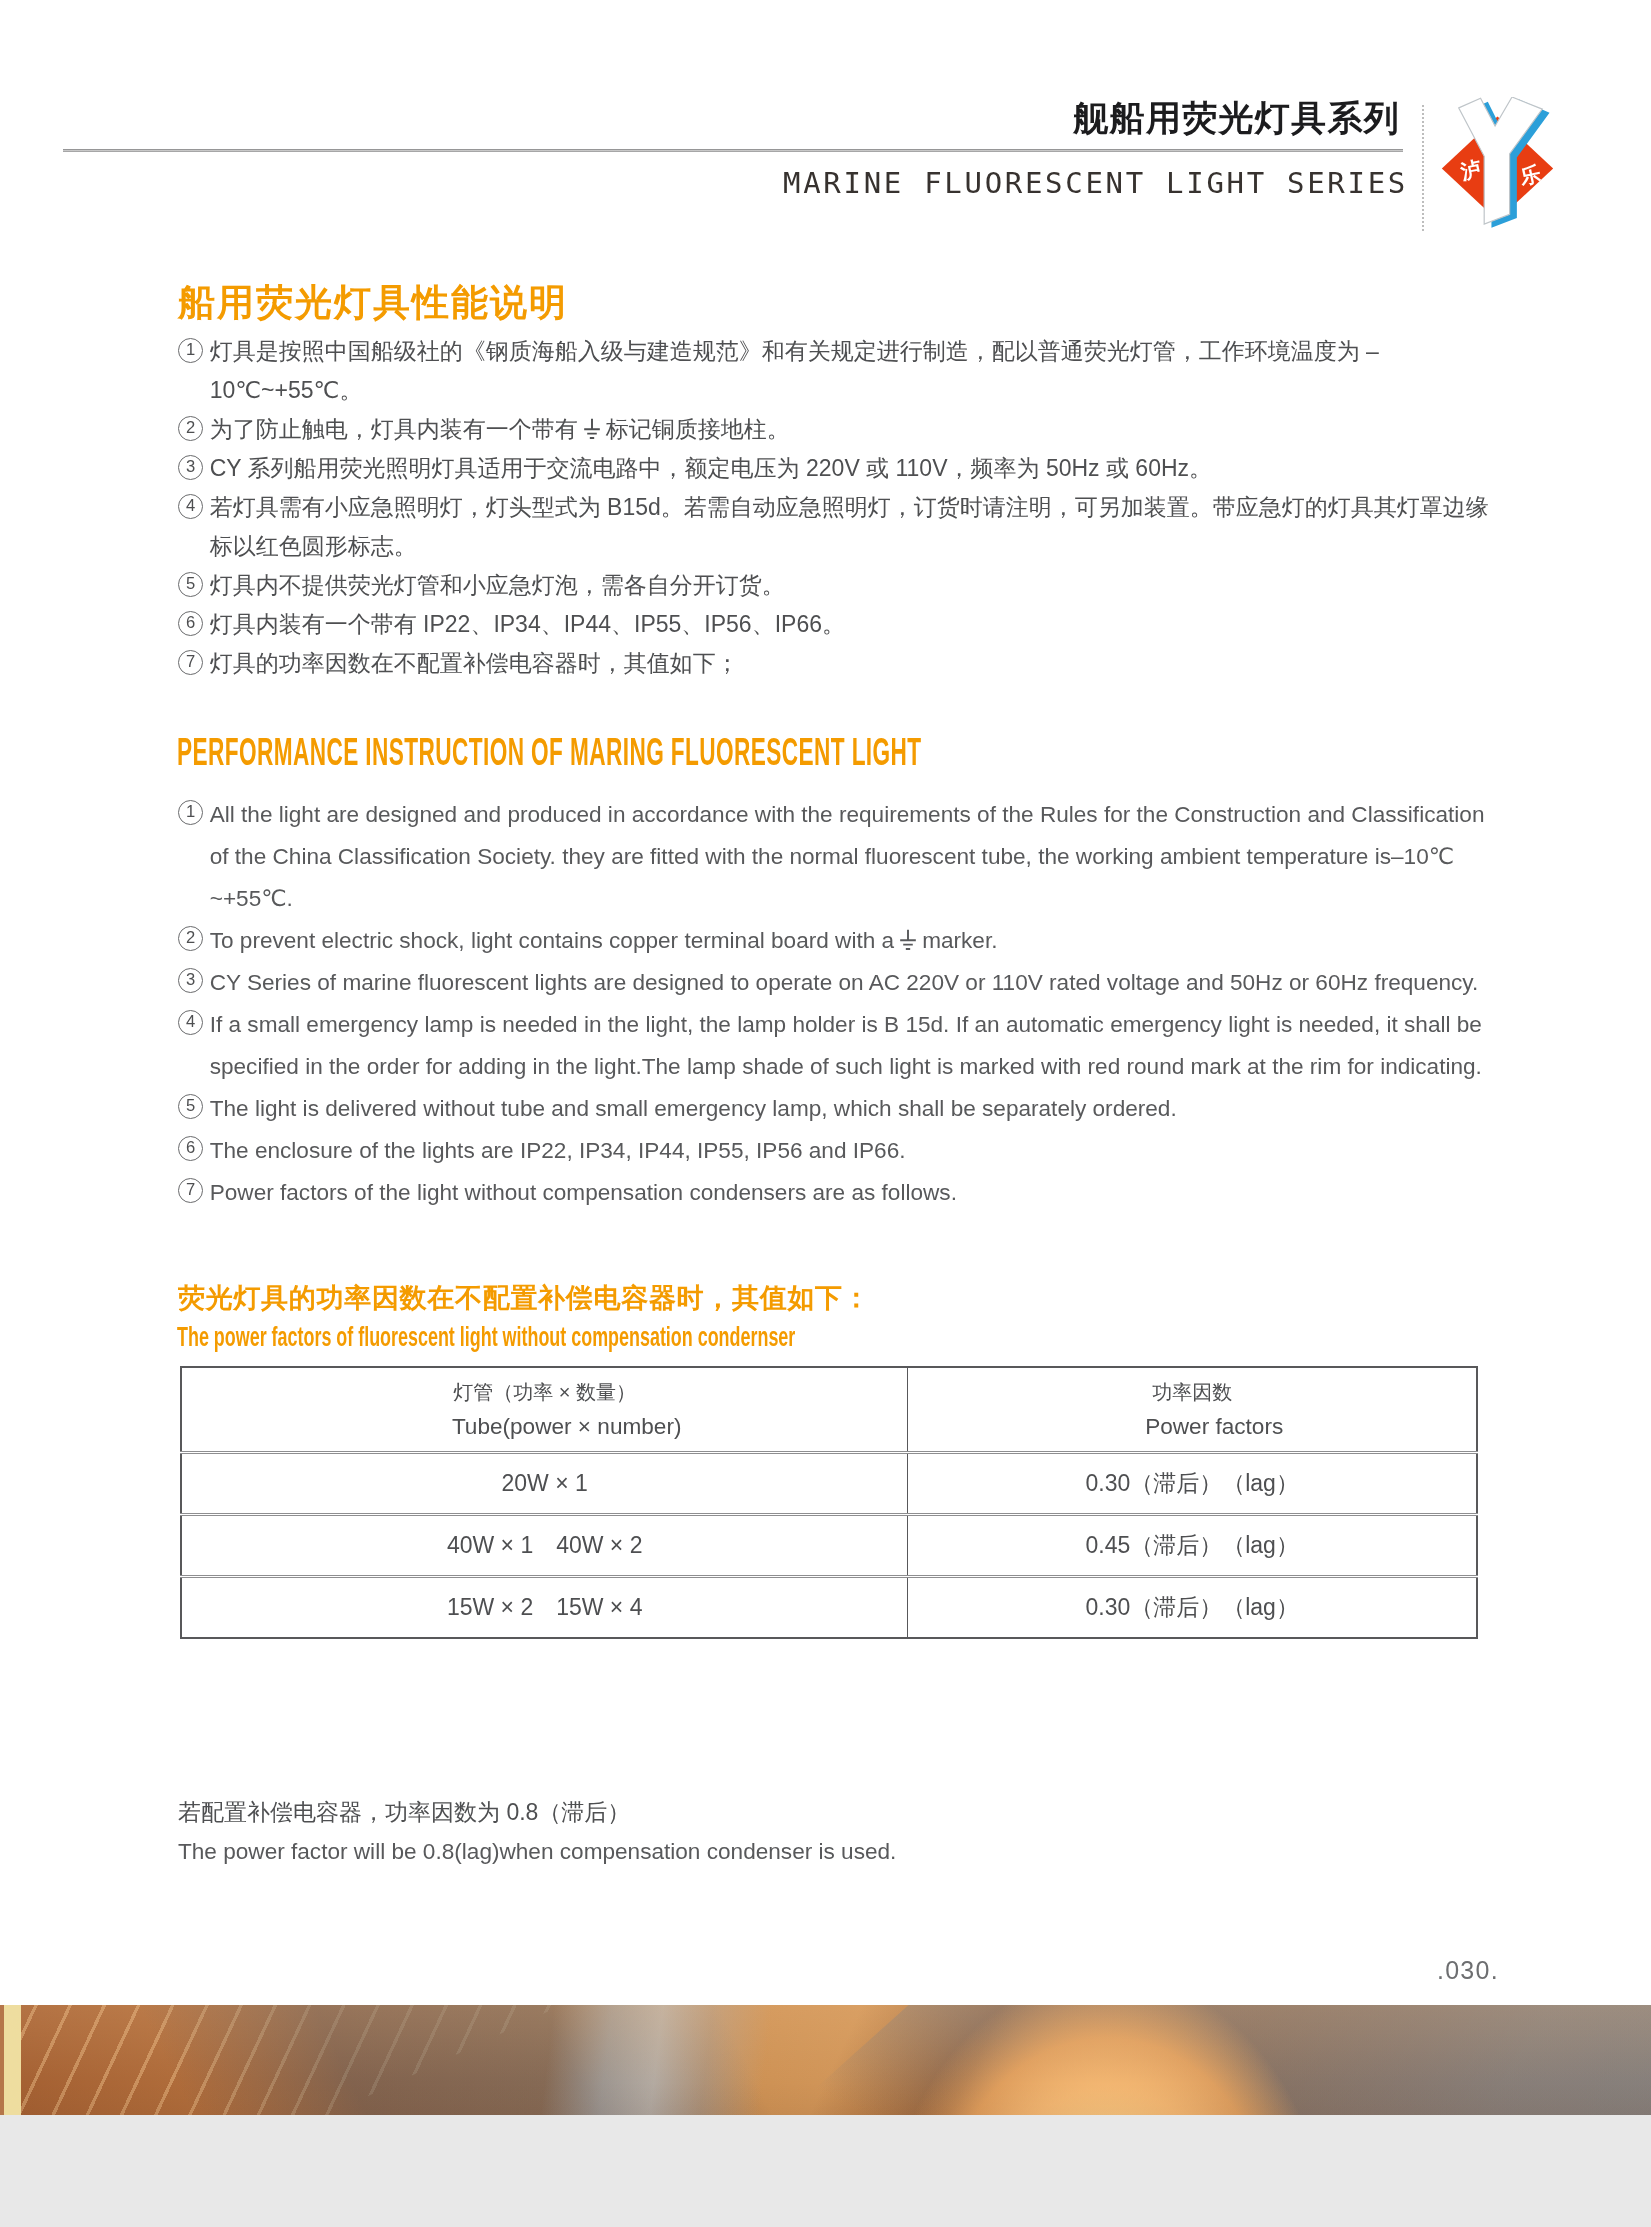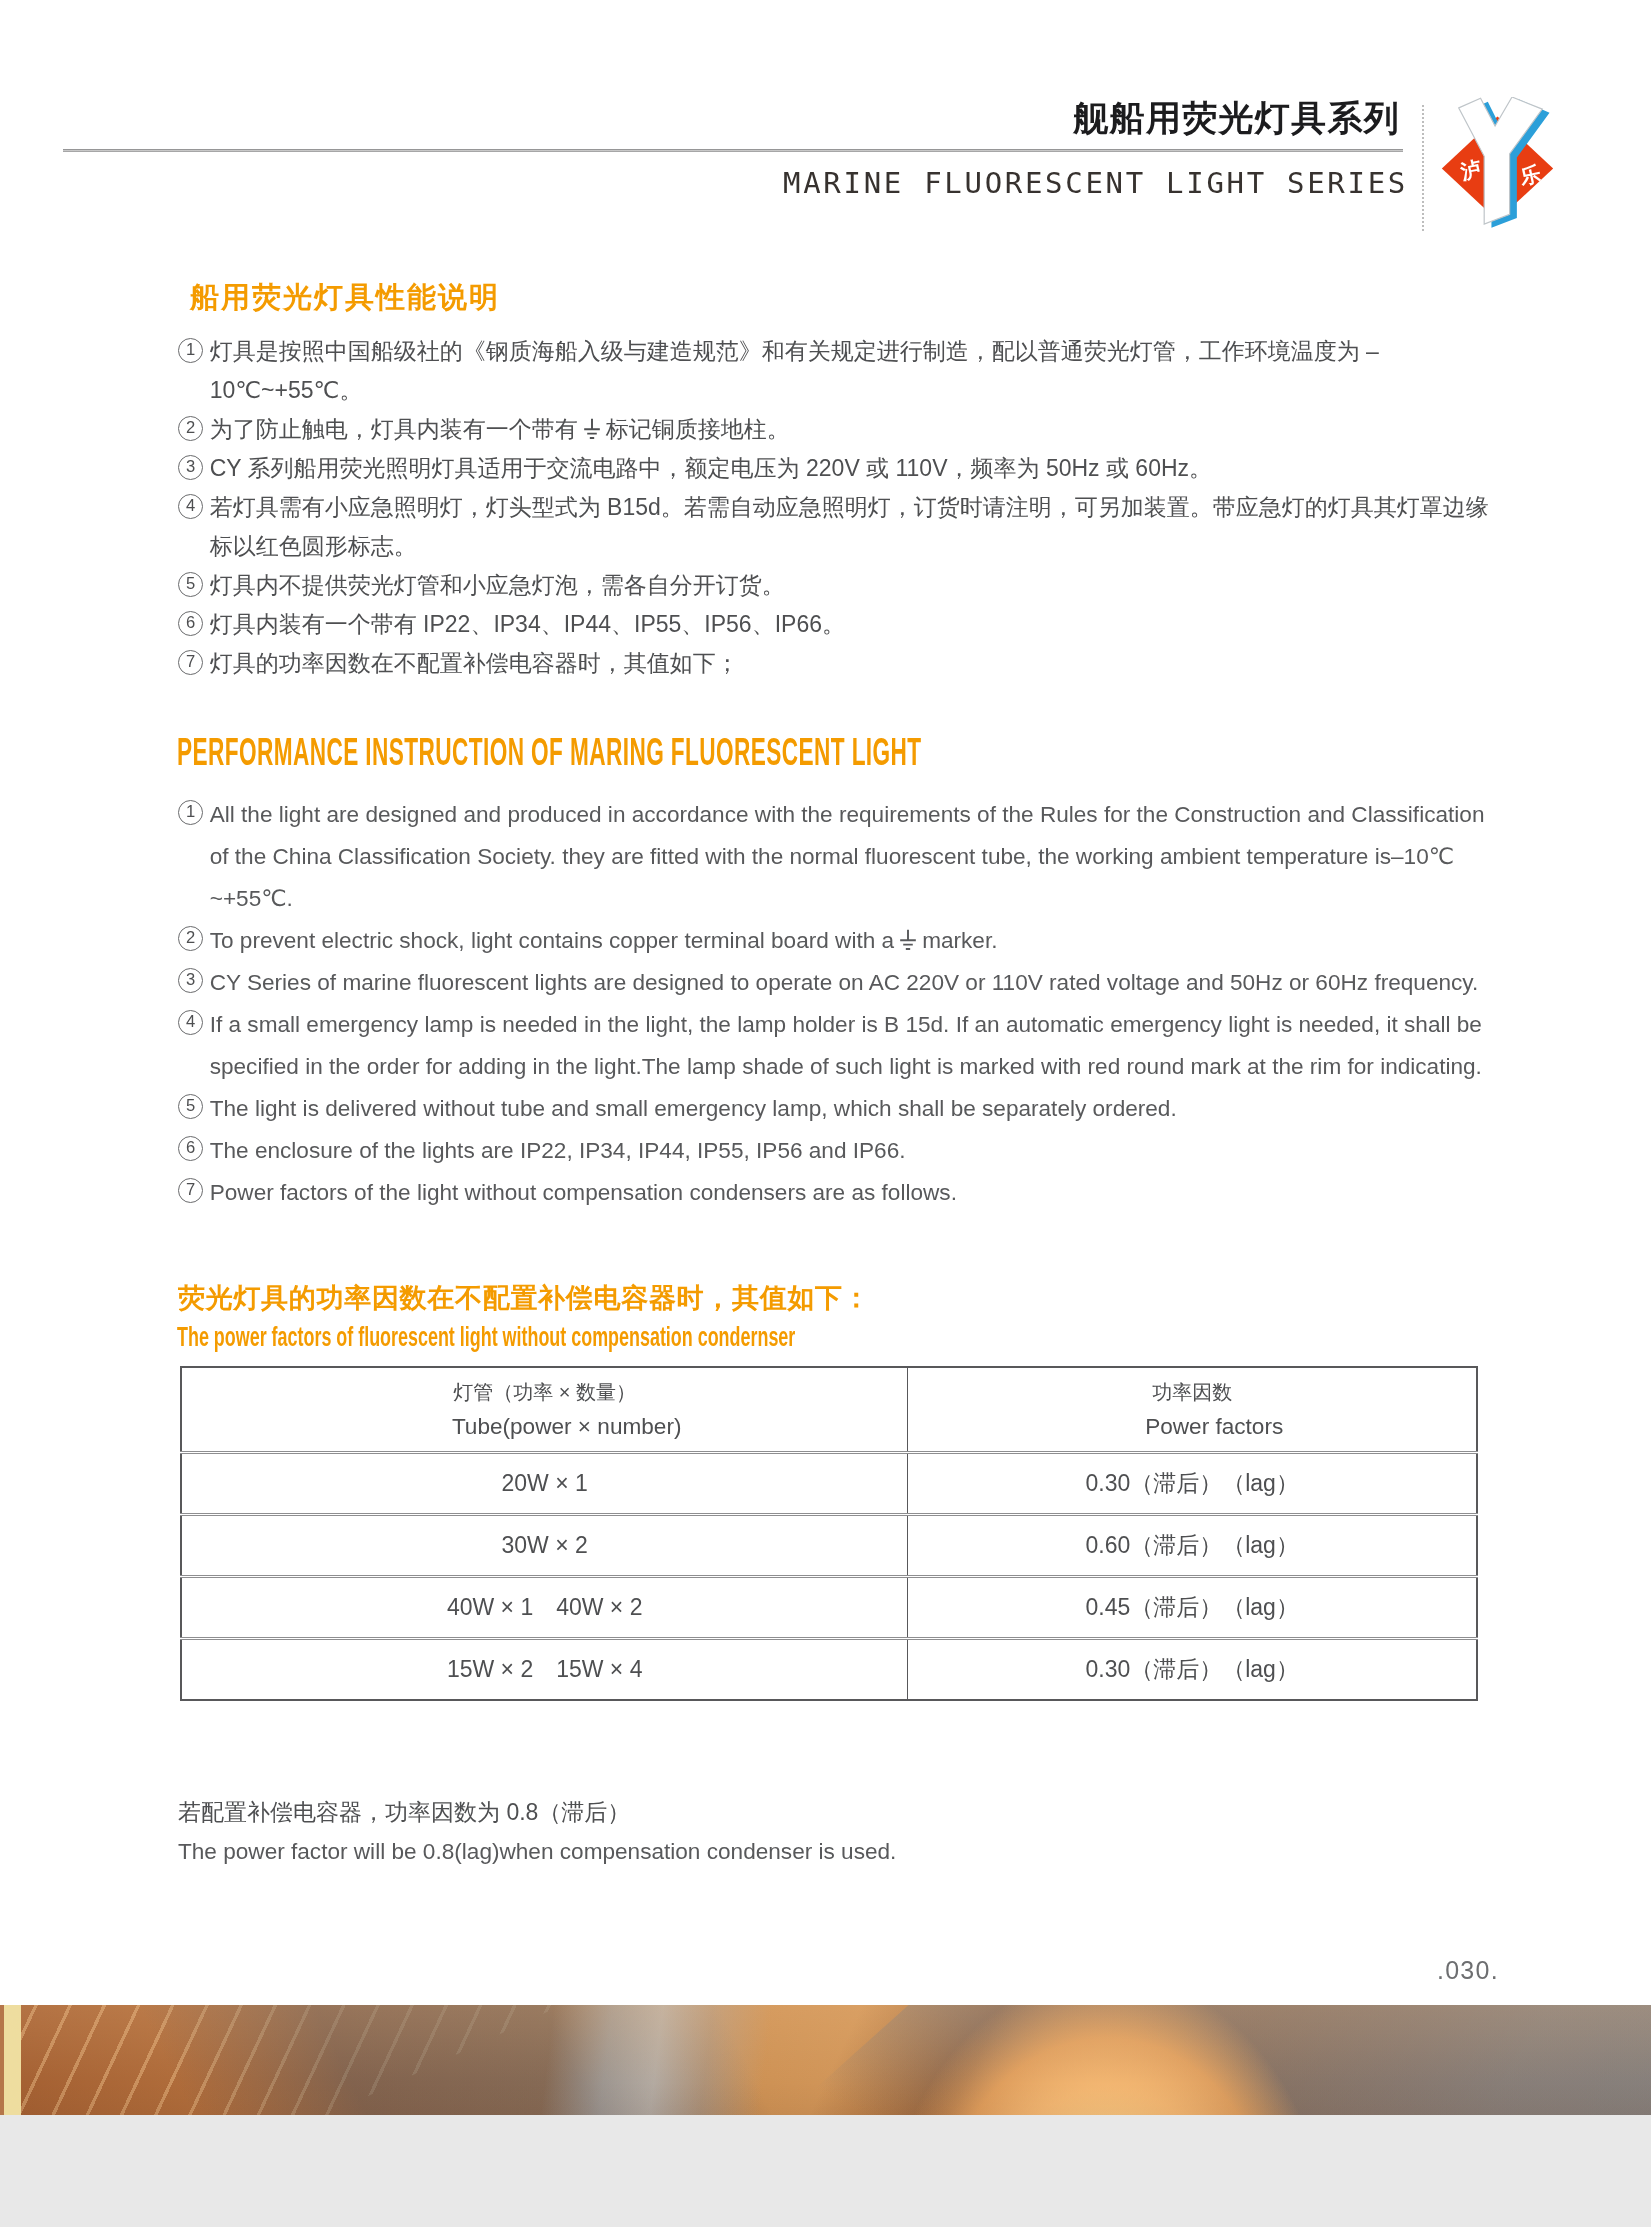--- a/index.html
+++ b/index.html
@@ -9,21 +9,21 @@
   
   .title-zh{position:absolute;right:252px;top:95px;font-size:35px;font-weight:bold;color:#1c1c1e;letter-spacing:1.3px;white-space:nowrap;}
   .hdr-rule{position:absolute;left:63px;top:149px;width:1340px;height:3.3px;
             background:linear-gradient(#7d7d7f,#cfcfcf 55%,#8e8e90);}
   .title-en{position:absolute;right:244px;top:166px;font-family:"DejaVu Sans Mono","Liberation Mono",monospace;
             font-size:29px;color:#37322f;letter-spacing:2.7px;white-space:nowrap;}
   .hdr-dots{position:absolute;left:1422px;top:105px;height:126px;width:0;border-left:2px dotted #bdbdbd;}
   .logo{position:absolute;left:1437px;top:97px;}
 
   
-  .h-zh{position:absolute;left:190px;top:278px;font-size:29px;font-weight:bold;color:#f49b00;letter-spacing:2px;}
+  .h-zh{position:absolute;left:178px;top:278px;font-size:37px;font-weight:bold;color:#f49b00;letter-spacing:2px;}
   .h-en{position:absolute;left:177px;top:730px;font-size:39px;font-weight:bold;color:#f49b00;
         transform:scaleX(.58);transform-origin:left center;white-space:nowrap;letter-spacing:0.7px;}
 
   
   .list{position:absolute;left:178px;width:1321px;}
   .list-zh{top:332px;font-size:23px;line-height:39px;color:#4e4f51;}
   .list-en{top:794px;font-size:22.6px;line-height:42px;color:#58595b;}
   .li{display:flex;align-items:flex-start;}
   .cnum{flex:none;width:25px;height:25px;box-sizing:border-box;border:1.3px solid #6a6b6d;border-radius:50%;
         display:inline-flex;align-items:center;justify-content:center;font-size:16.6px;line-height:1;
@@ -187,24 +187,20 @@
       <td class="c2">
         <div class="hd-zh">功率因数</div>
         <div class="hd-en">Power factors</div>
       </td>
     </tr>
     <tr class="dr">
       <td class="c1">20W × 1</td>
       <td class="c2">0.30（滞后）（lag）</td>
     </tr>
     <tr class="dr">
-      <td class="c1">30W × 2</td>
-      <td class="c2">0.60（滞后）（lag）</td>
-    </tr>
-    <tr class="dr">
       <td class="c1">40W × 1　40W × 2</td>
       <td class="c2">0.45（滞后）（lag）</td>
     </tr>
     <tr class="dr">
       <td class="c1">15W × 2　15W × 4</td>
       <td class="c2">0.30（滞后）（lag）</td>
     </tr>
   </tbody>
     </table>
 

